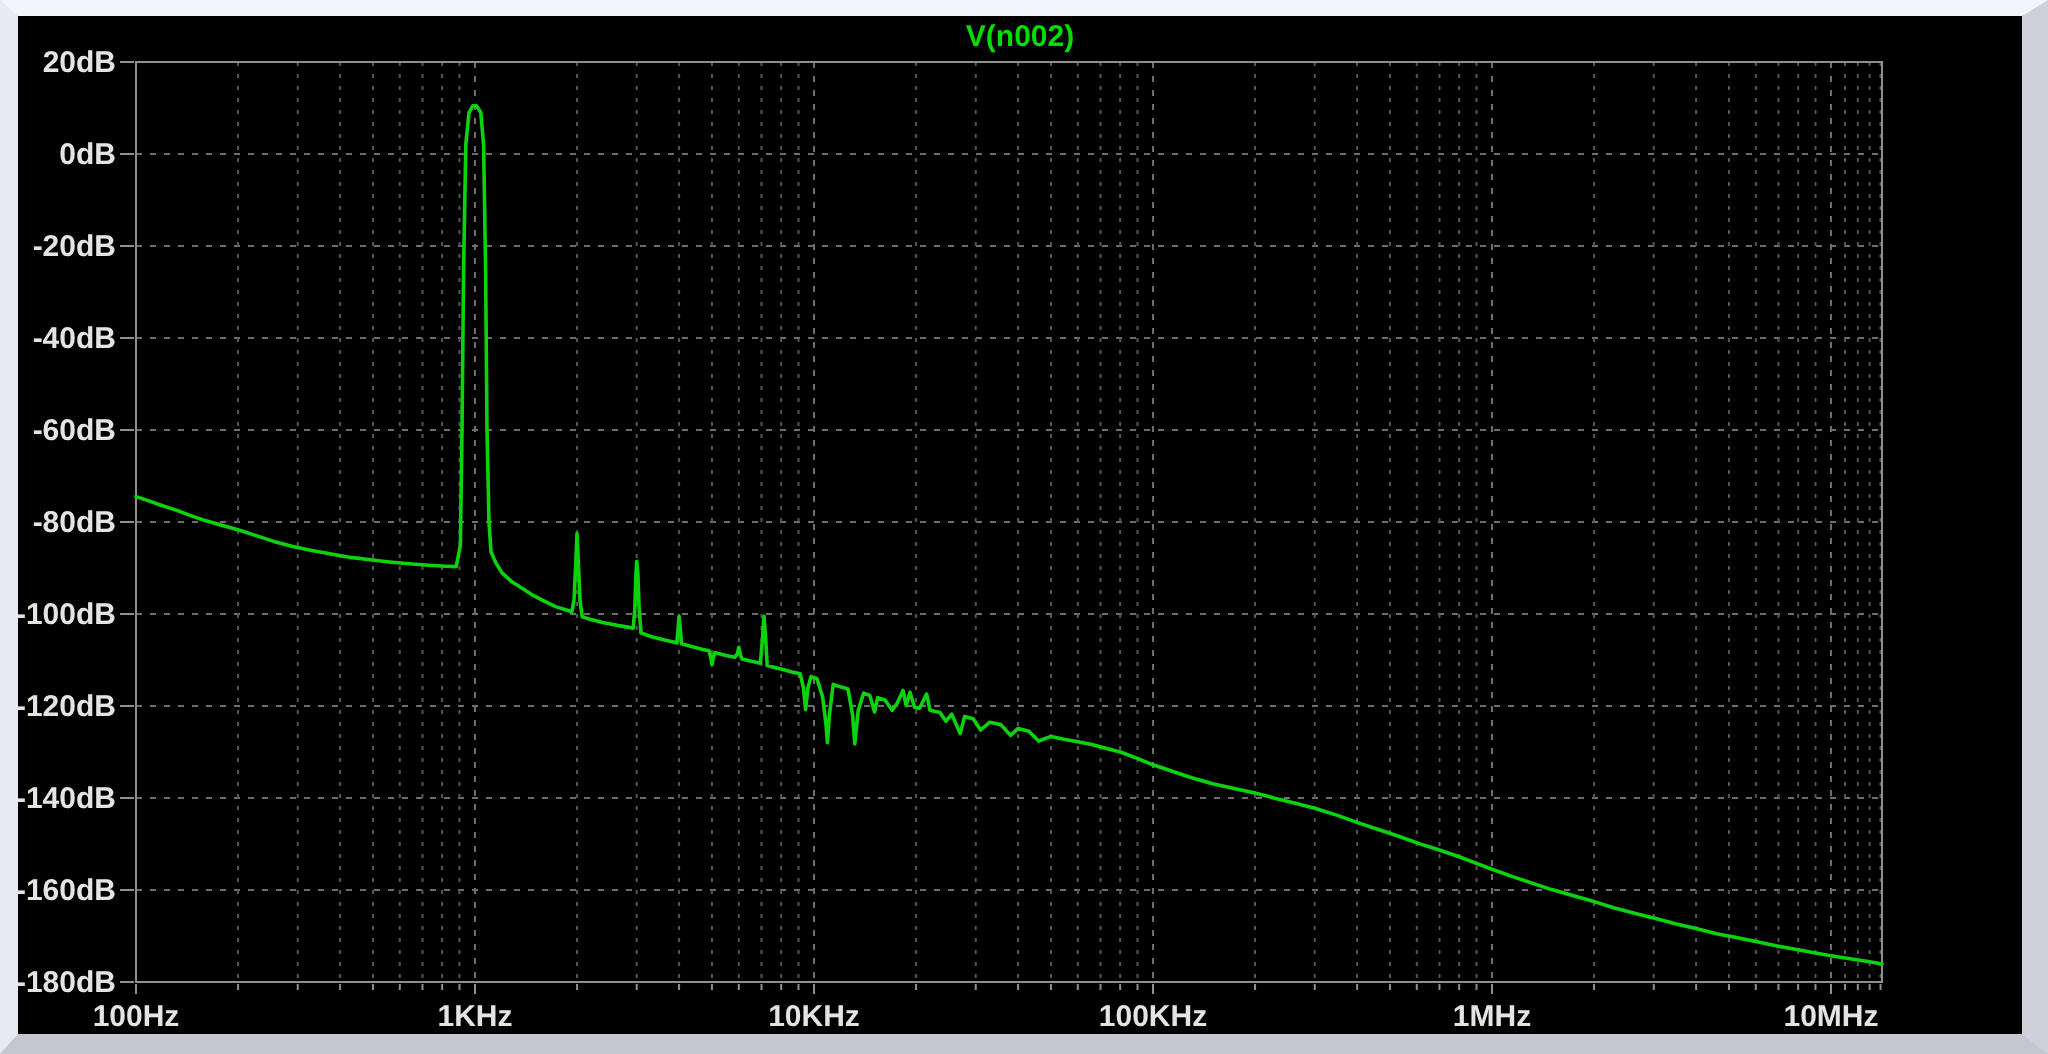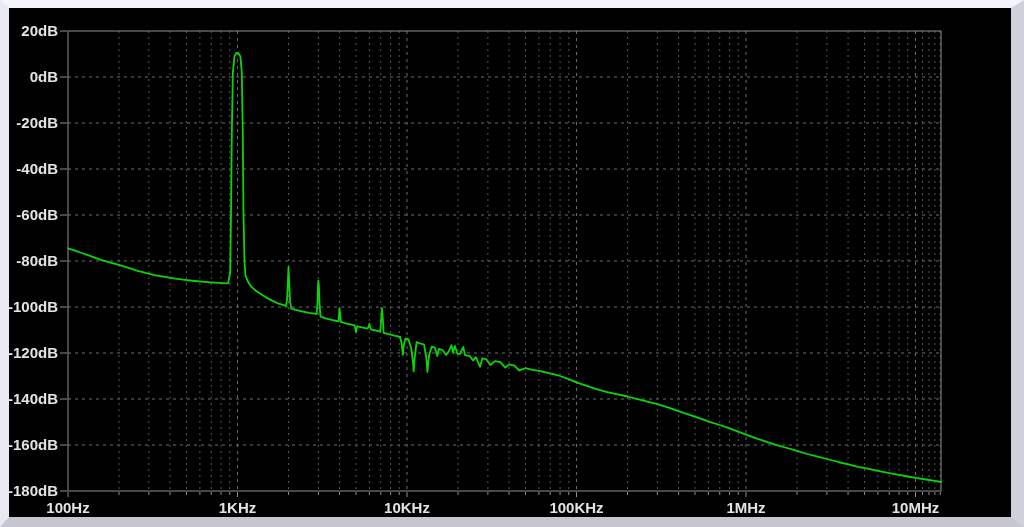--- a/index.html
+++ b/index.html
@@ -25,20 +25,21 @@
     letter-spacing:0px;
     cursor:default;
   }
   svg{position:absolute;left:0;top:0;}
   text{font-family:"Liberation Sans", sans-serif;}
 </style>
 </head>
 <body>
 
 <div class="window">
+  <div class="plot-title">V(n002)</div>
   <svg width="1002" height="509" viewBox="9 8 1002 509" xmlns="http://www.w3.org/2000/svg">
       <line x1="60" y1="31" x2="67" y2="31" stroke="#8f8f8f" stroke-width="1"></line>
       <text x="58" y="36" fill="#e4e4e4" text-anchor="end" font-size="15px" font-weight="700">20dB</text>
       <line x1="68" y1="77" x2="941" y2="77" stroke="#6e6e6e" stroke-width="1" stroke-dasharray="3 4"></line>
       <line x1="60" y1="77" x2="67" y2="77" stroke="#8f8f8f" stroke-width="1"></line>
       <text x="58" y="82" fill="#e4e4e4" text-anchor="end" font-size="15px" font-weight="700">0dB</text>
       <line x1="68" y1="123" x2="941" y2="123" stroke="#6e6e6e" stroke-width="1" stroke-dasharray="3 4"></line>
       <line x1="60" y1="123" x2="67" y2="123" stroke="#8f8f8f" stroke-width="1"></line>
       <text x="58" y="128" fill="#e4e4e4" text-anchor="end" font-size="15px" font-weight="700">-20dB</text>
       <line x1="68" y1="169" x2="941" y2="169" stroke="#6e6e6e" stroke-width="1" stroke-dasharray="3 4"></line>

